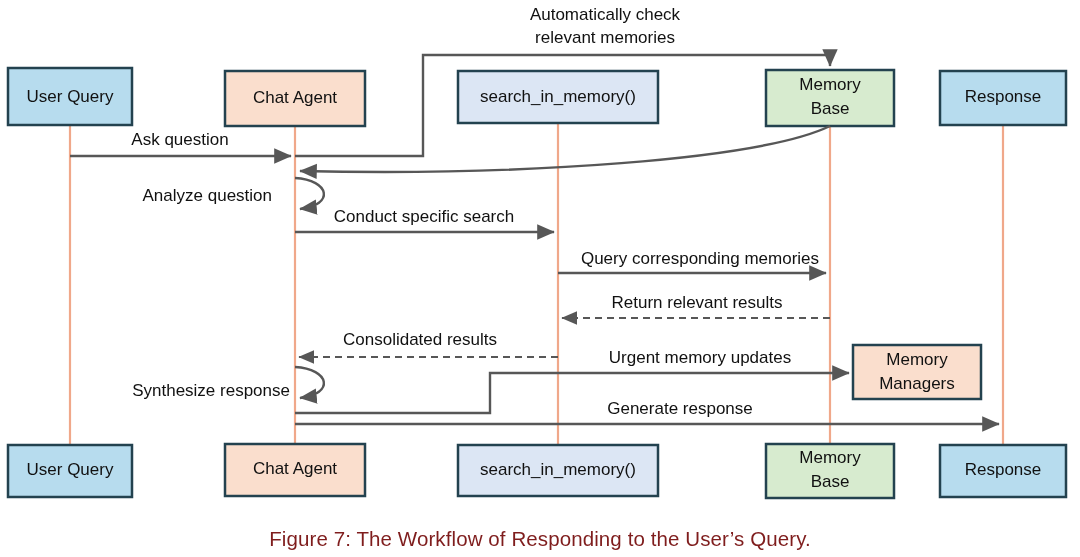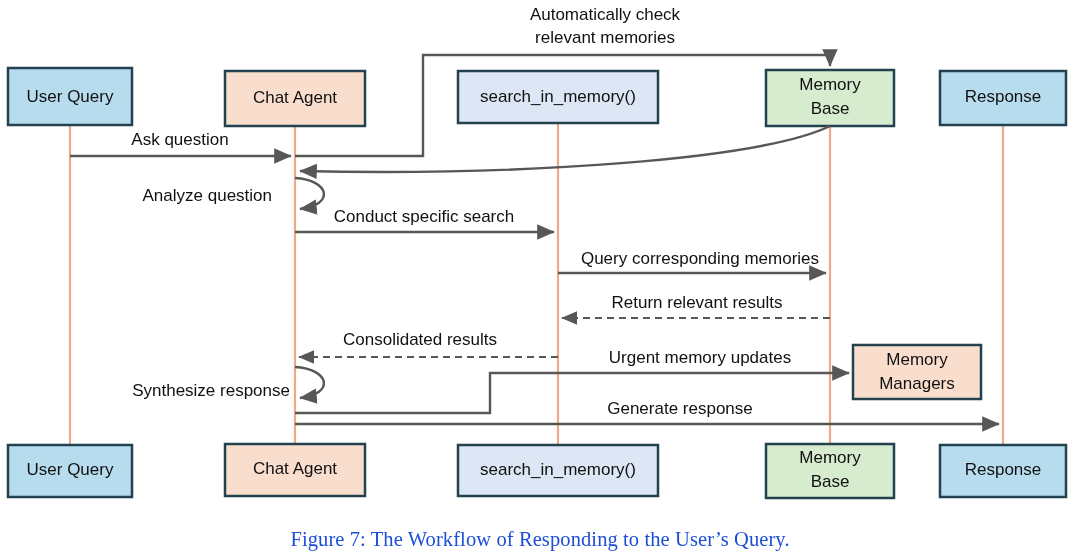--- a/index.html
+++ b/index.html
@@ -58,23 +58,23 @@
     fill: #111111;
     text-anchor: middle;
     dominant-baseline: alphabetic;
   }
   .caption {
     position: absolute;
     left: 0;
     right: 0;
     bottom: 6px;
     text-align: center;
-    font-family: Liberation Serif, serif;
+    font-family: Liberation Sans, sans-serif;
     font-size: 20.5px;
-    color: #1d4ed8;
+    color: #7f1d1d;
     letter-spacing: 0.1px;
   }
 </style>
 </head>
 <body>
 
 <div id="figure-root">
 
   <svg id="diagram" viewBox="0 0 1080 557">
     <defs>

